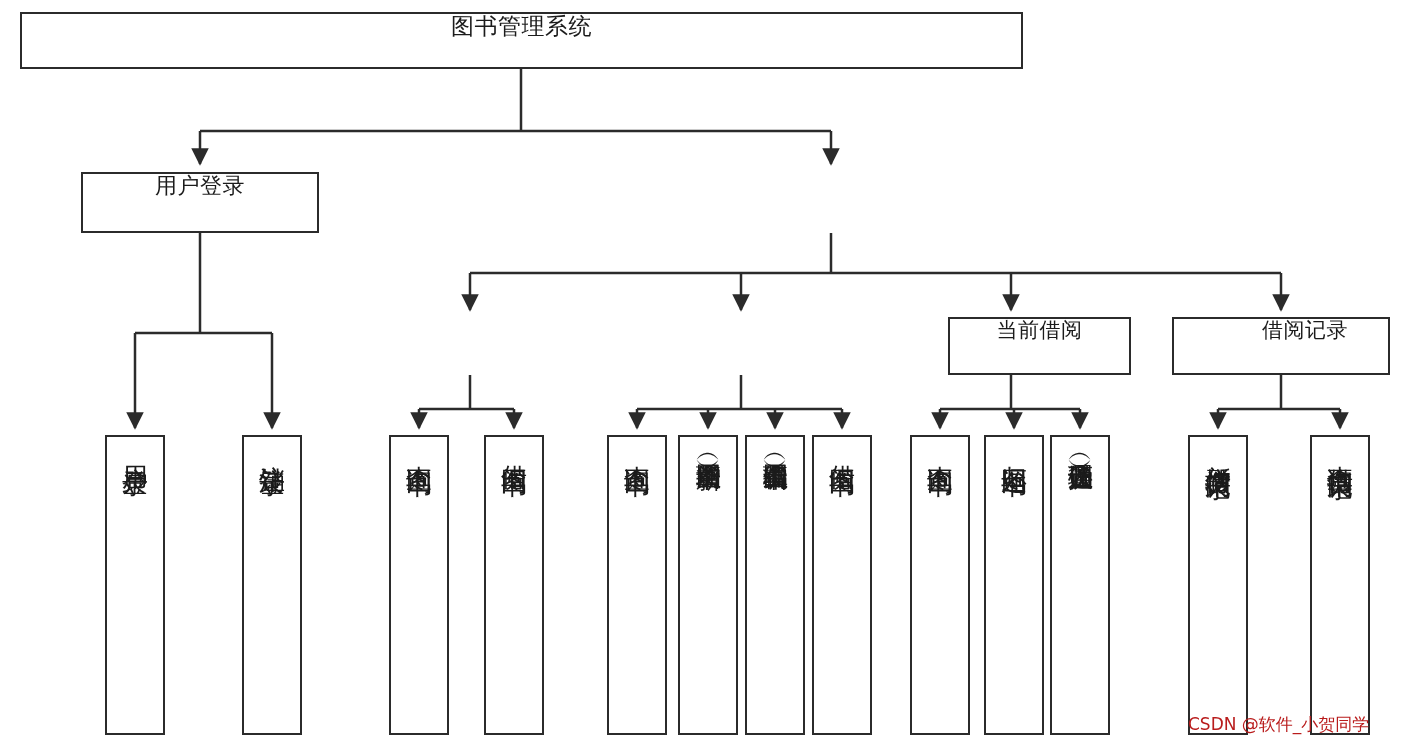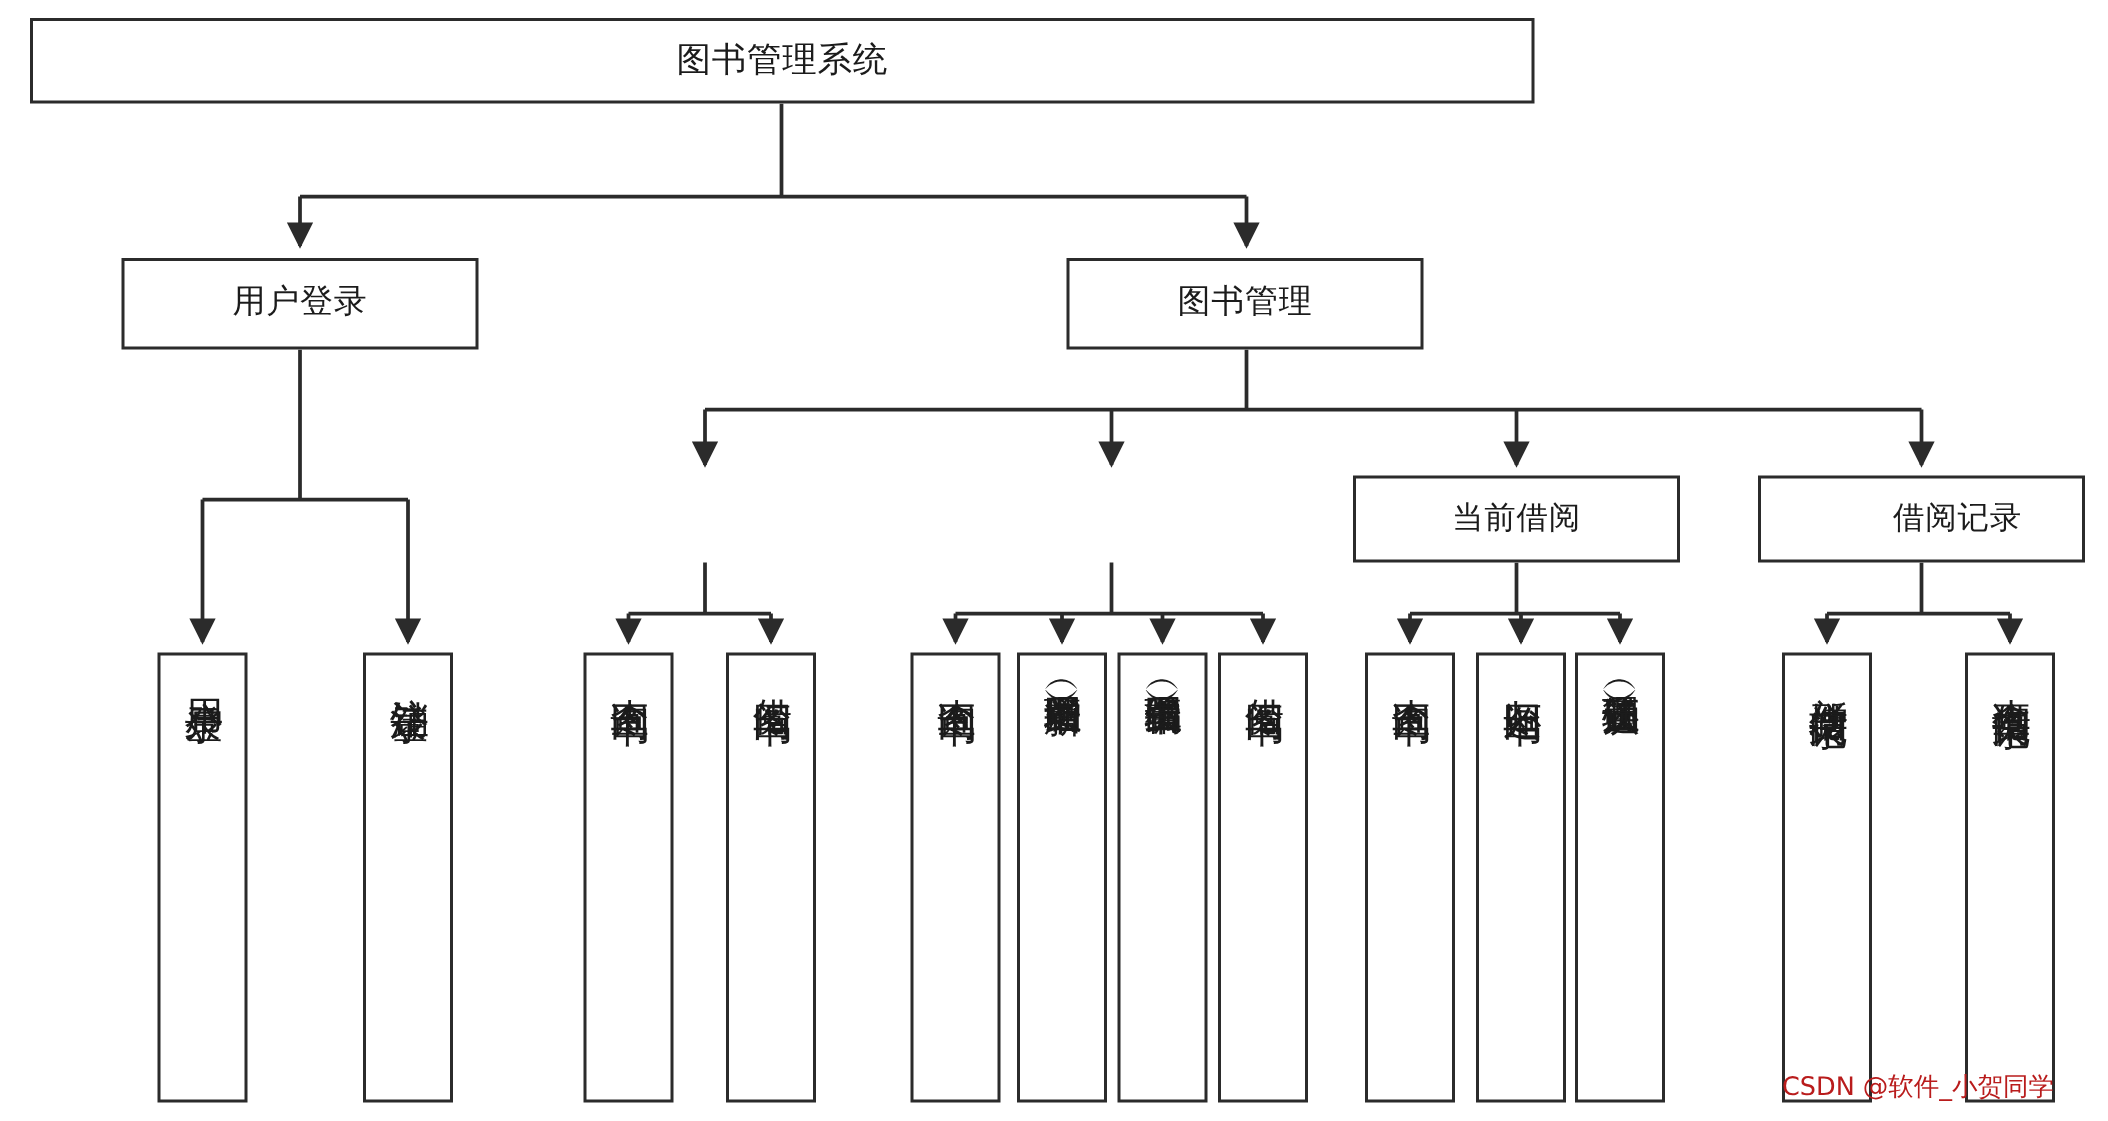--- a/index.html
+++ b/index.html
@@ -25,21 +25,21 @@
     width: 1405px;
     height: 747px;
     pointer-events: none;
   }
   .node {
     position: absolute;
     box-sizing: border-box;
     border: 2.5px solid #2b2b2b;
     background: #ffffff;
     display: flex;
-    align-items: center;
+    align-items: flex-start;
     justify-content: center;
     color: #1b1b1b;
     z-index: 2;
   }
   .node .label {
     display: block;
     text-align: center;
     line-height: 1.12;
     letter-spacing: 0.5px;
   }
@@ -62,21 +62,21 @@
   .node.n-book-manage { left: 711px; top: 172px; }
 
   
   .node.lvl2 {
     height: 58px;
     top: 317px;
   }
   .node.lvl2 .label { font-size: 21px; }
   .node.n-new-book    { left: 361px;  width: 218px; }
   .node.n-borrow      { left: 632px;  width: 218px; }
-  .node.n-current     { left: 902px;  width: 218px; }
+  .node.n-current     { left: 948px;  width: 183px; }
   .node.n-record      { left: 1172px; width: 218px; padding-left: 48px; }
 
   
   .node.leaf {
     top: 435px;
     height: 300px;
     width: 60px;
     align-items: flex-start;
     justify-content: center;
     padding-top: 8px;
@@ -157,23 +157,20 @@
     </g>
   </svg>
 
   <div class="node root">
     <span class="label">图书管理系统</span>
   </div>
 
   <div class="node lvl1 n-user-login">
     <span class="label">用户登录</span>
   </div>
-  <div class="node lvl1 n-book-manage">
-    <span class="label">图书管理</span>
-  </div>
 
   <div class="node lvl2 n-current">
     <span class="label">当前借阅</span>
   </div>
   <div class="node lvl2 n-record">
     <span class="label">借阅记录</span>
   </div>
 
   <div id="leaf-host">
       <div class="node leaf" style="left: 105px;">

